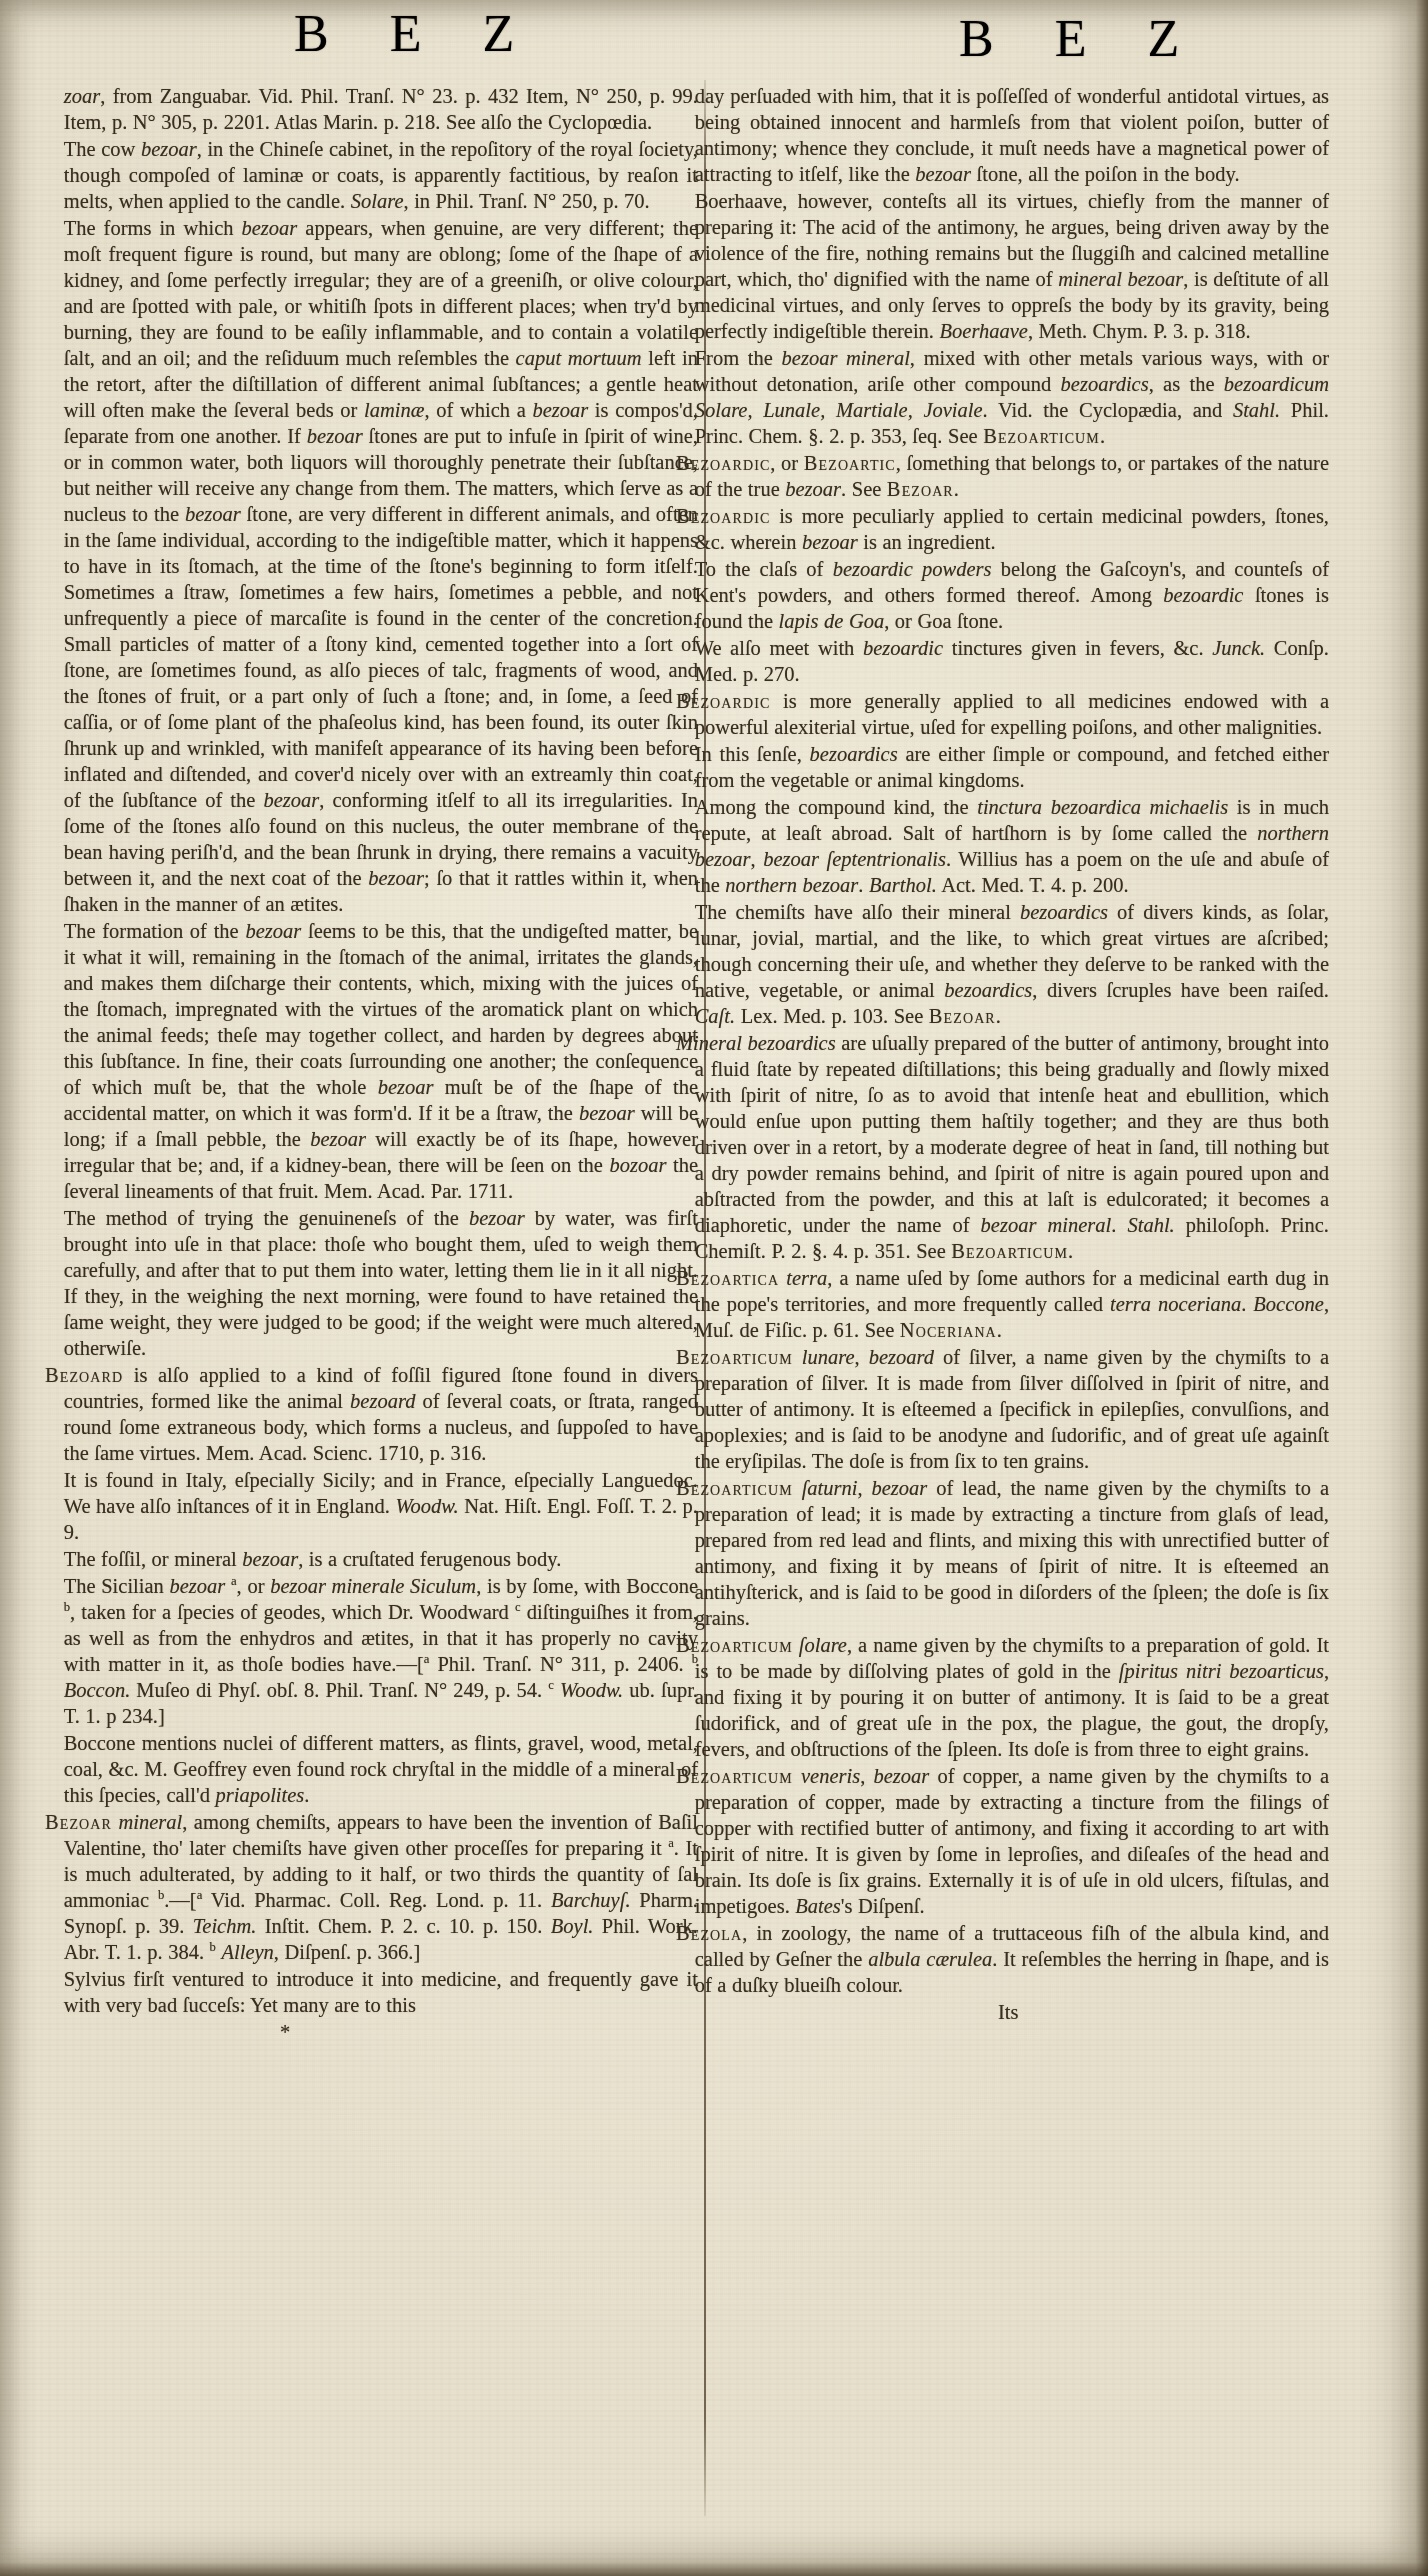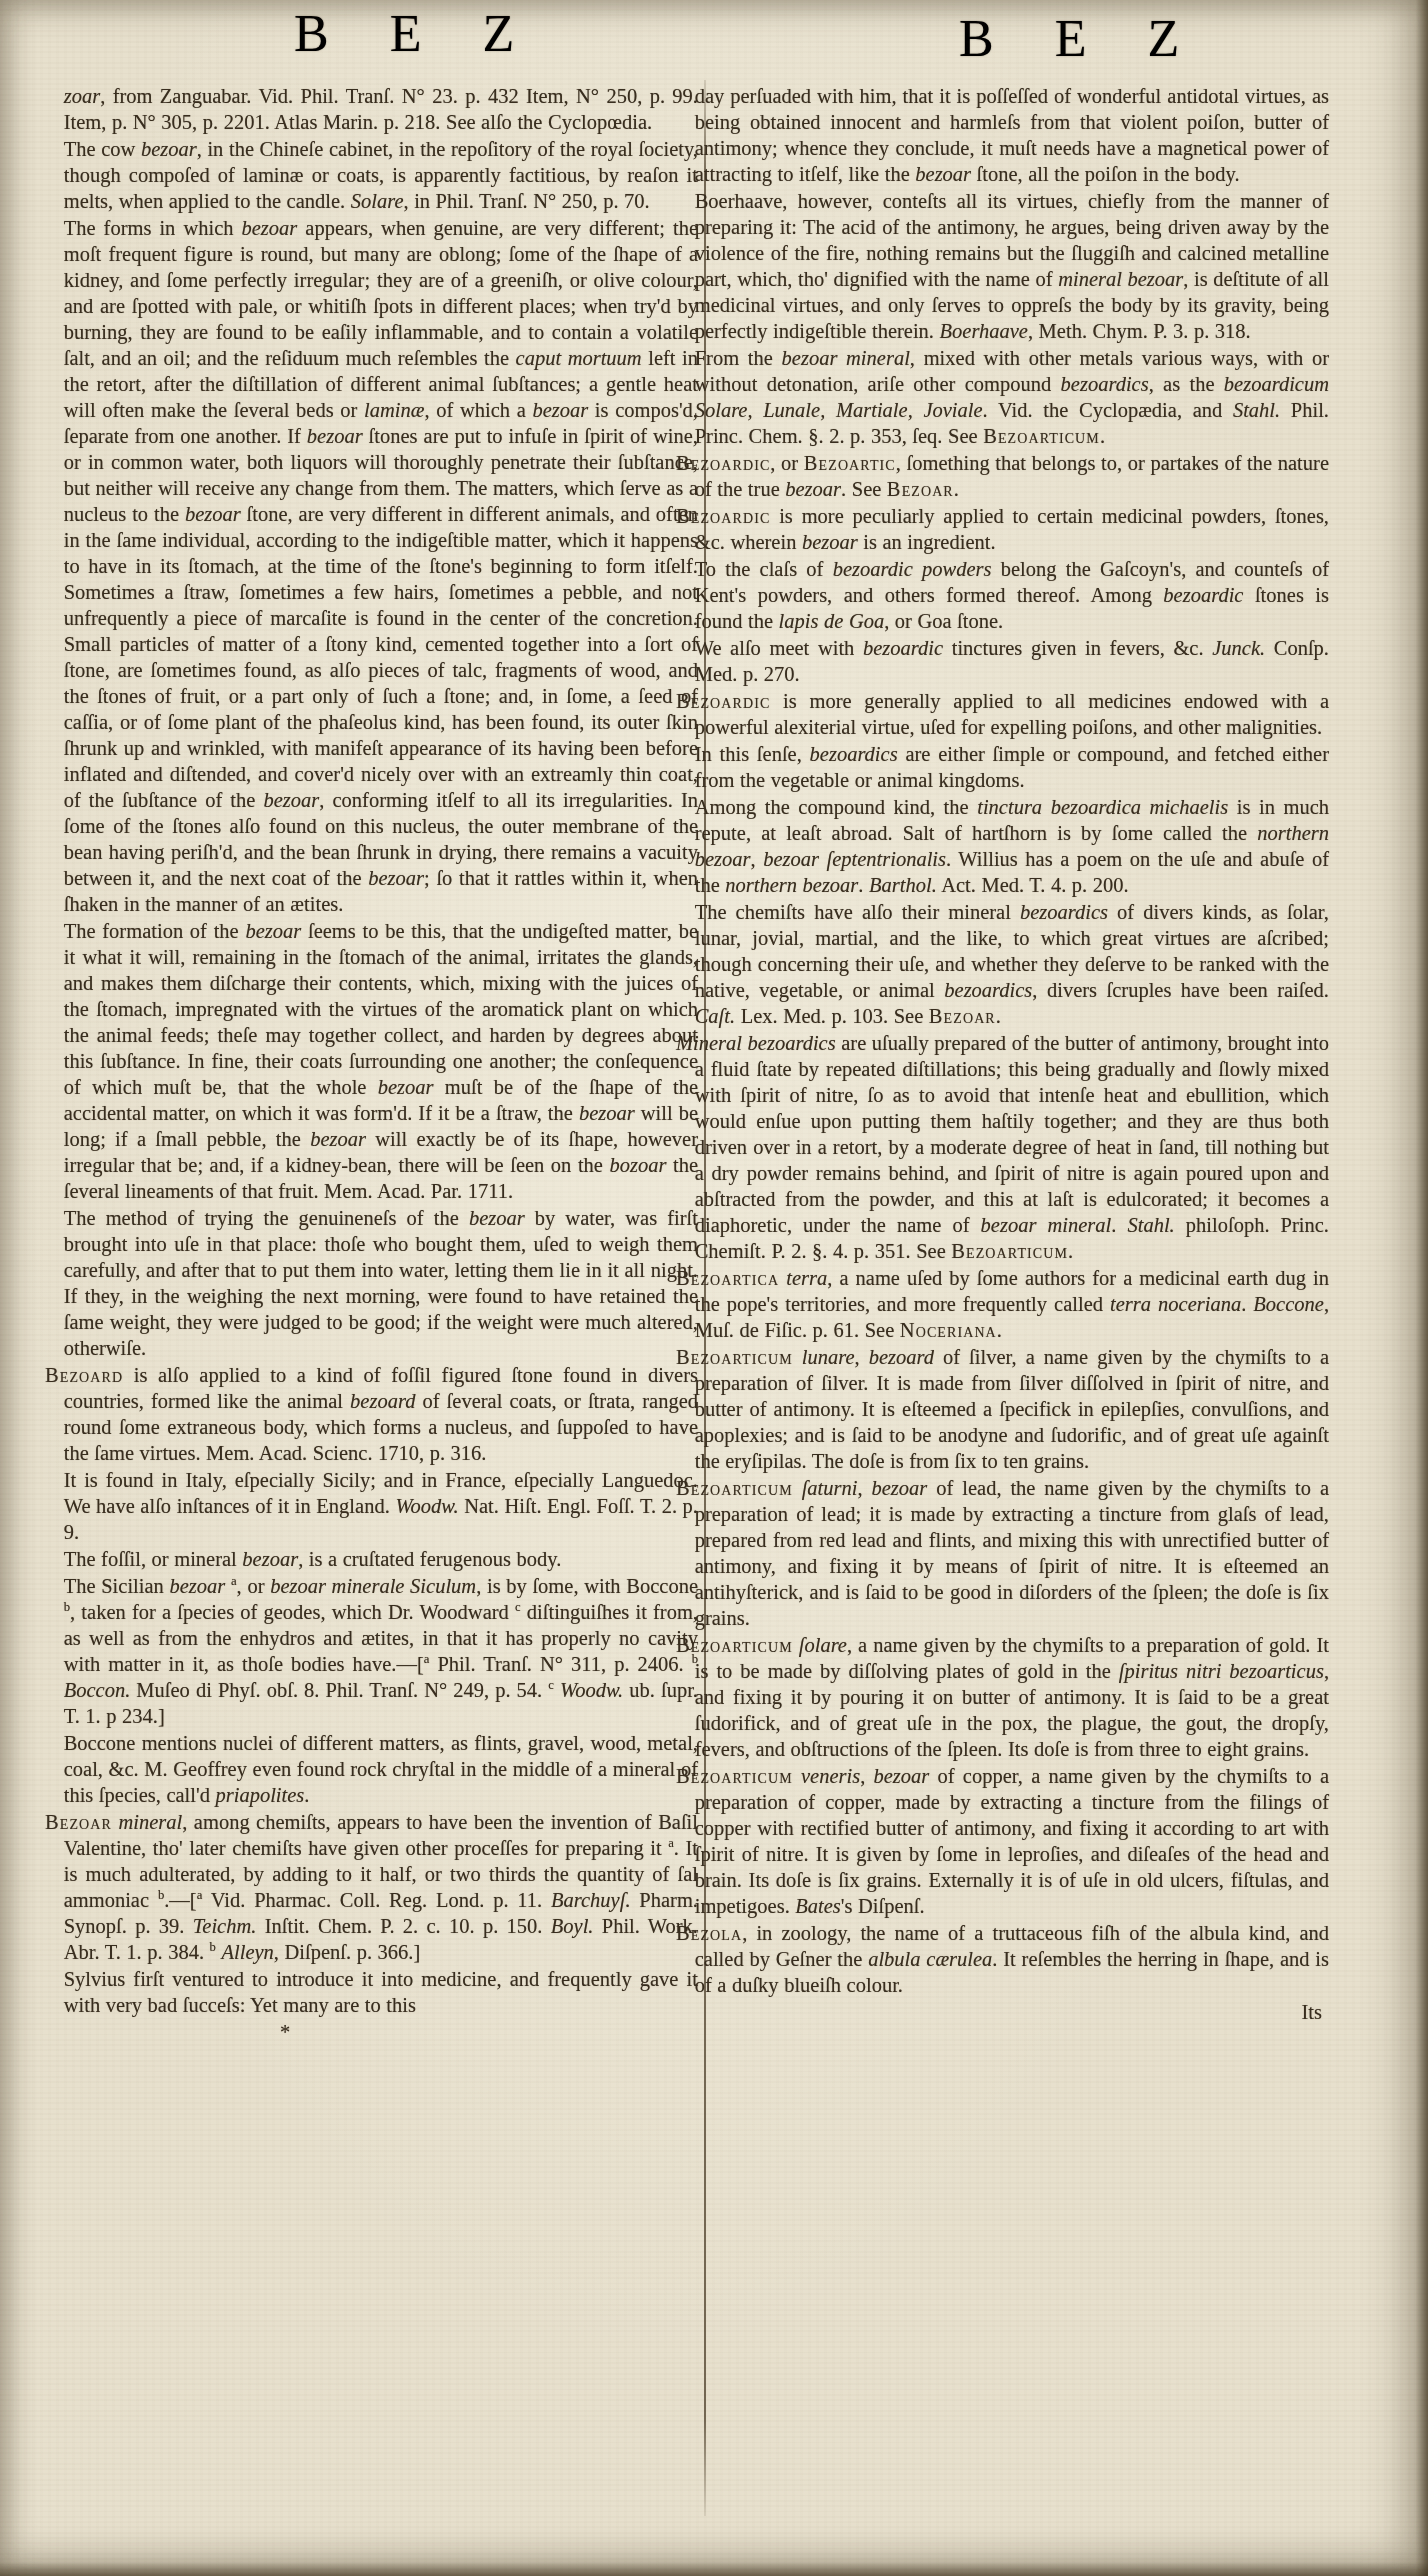--- a/index.html
+++ b/index.html
@@ -49,21 +49,21 @@
     word-spacing:0.4px;
   }
   #left-col  { left:44px; }
   #right-col { left:675px; }
   .column p { margin:1px; padding-left:18.7px; }
   .column p.entry { text-indent:-18.7px; }
   .sc { font-variant:small-caps; letter-spacing:1.1px; }
   i { font-style:italic; }
   sup { font-size:0.62em; vertical-align:super; line-height:0; }
   .sig { margin-left:236px; margin-top:0.9px; font-size:20.5px; }
-  .catchword { text-align:right; padding-right:7.1px; }
+  .catchword { text-align:center; padding-right:7.1px; }
 </style>
 </head>
 <body>
 
 <div class="col-header" id="header-left">B E Z</div>
 <div class="col-header" id="header-right">B E Z</div>
 
 <div class="divider"></div>
 
 <div class="column" id="left-col">

